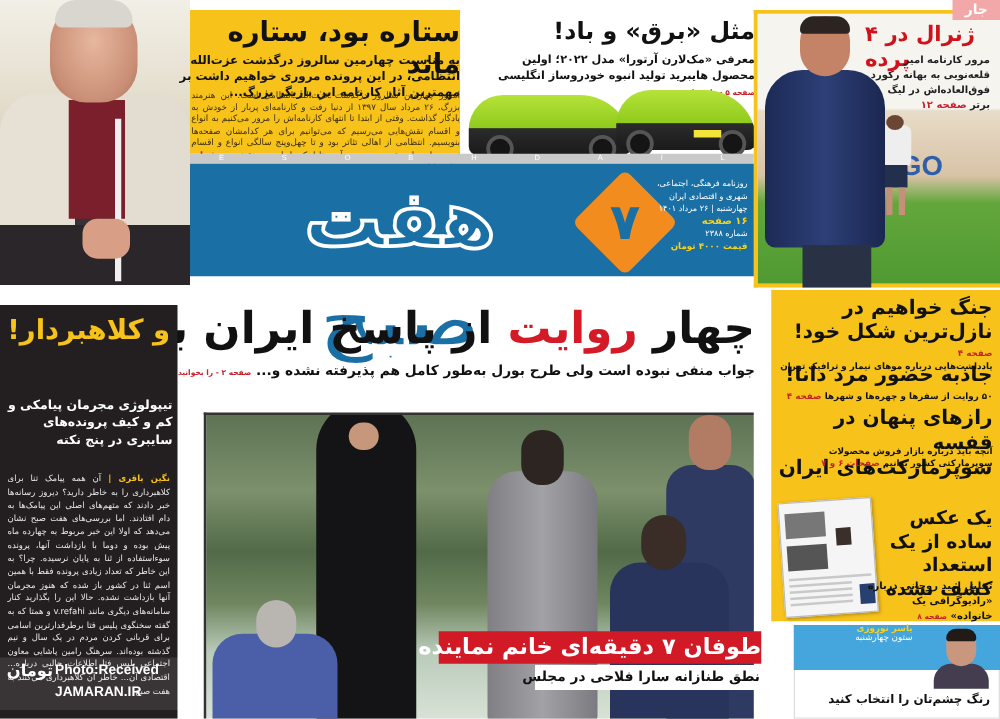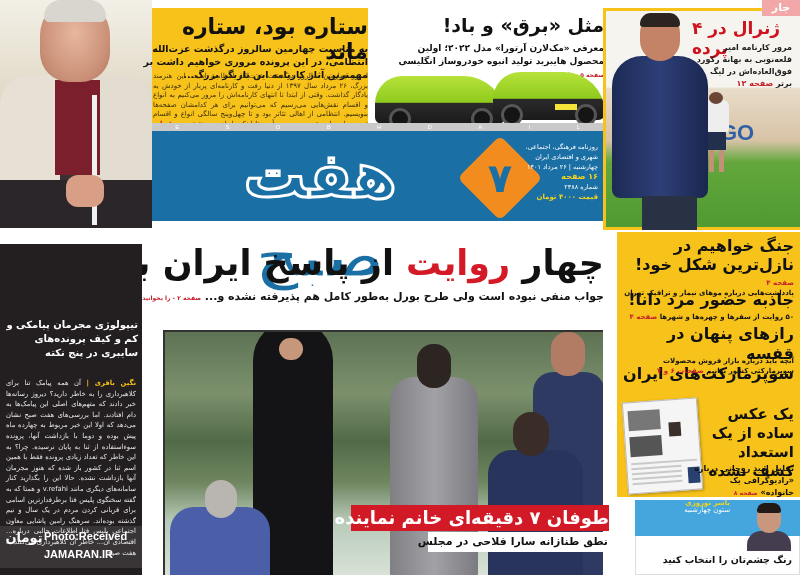--- a/index.html
+++ b/index.html
@@ -228,20 +228,21 @@
   <div class="ph" id="man-front"></div>
   <div class="ph" id="man-front-head"></div>
   <div class="ph" id="man-blue"></div>
   <div class="ph" id="man-blue-head"></div>
 </div>
 <div class="abs" id="photo-cap-red">طوفان ۷ دقیقه‌ای خانم نماینده</div>
 <div class="abs" id="photo-cap-white">نطق طنازانه سارا فلاحی در مجلس</div>
 
 <div class="abs" id="left-col"></div>
 <div class="abs" id="lc-title">
+  <div>و کلاهبردار!</div>
 </div>
 <div class="abs" id="lc-lead">تیپولوژی مجرمان پیامکی و کم و کیف پرونده‌های سایبری در پنج نکته</div>
 <div class="abs" id="lc-body">
   <span class="author">نگین باقری |</span>
   <span>آن همه پیامک تنا برای کلاهبرداری را به خاطر دارید؟ دیروز رسانه‌ها خبر دادند که متهم‌های اصلی این پیامک‌ها به دام افتادند. اما بررسی‌های هفت صبح نشان می‌دهد که اولا این خبر مربوط به چهارده ماه پیش بوده و دوما با بازداشت آنها، پرونده سوءاستفاده از ثنا به پایان نرسیده. چرا؟ به این خاطر که تعداد زیادی پرونده فقط با همین اسم ثنا در کشور باز شده که هنوز مجرمان آنها بازداشت نشده. حالا این را بگذارید کنار سامانه‌های دیگری مانند v.refahi و همتا که به گفته سخنگوی پلیس فتا برطرفدارترین اسامی برای قربانی کردن مردم در یک سال و نیم گذشته بوده‌اند. سرهنگ رامین پاشایی معاون اجتماعی پلیس فتا اطلاعات جالبی درباره... اقتصادی آن... خاطر آن کلاهبرداری می‌کنند به هفت صبح</span>
 </div>
 <div class="abs" id="watermark"></div>
 <div class="abs" id="wm-logo">تومان</div>
 <div class="abs" id="wm-text1">Photo:Received</div>
 <div class="abs" id="wm-text2">JAMARAN.IR</div>

